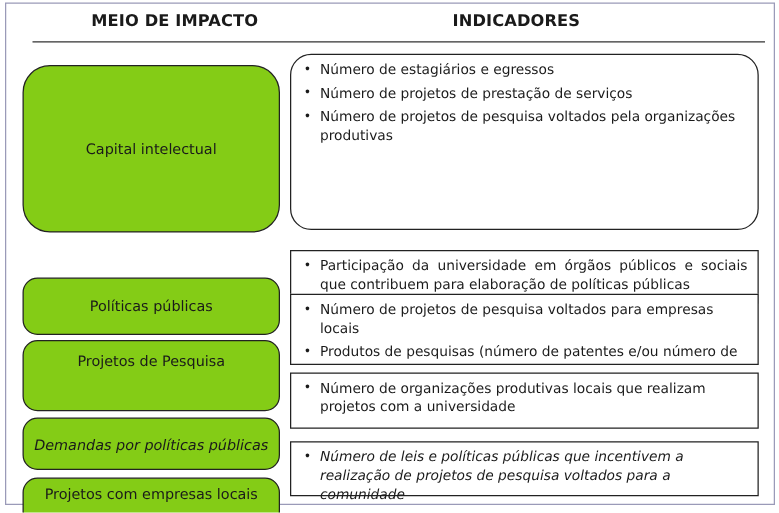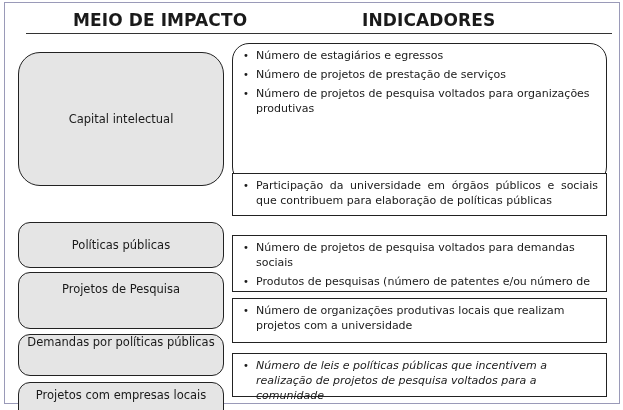--- a/index.html
+++ b/index.html
@@ -1,28 +1,28 @@
 <!DOCTYPE html>
 <html><head>
   <meta charset="utf-8">
   <style>
     html, body { margin: 0; padding: 0; background: #ffffff; }
     body { width: 623px; height: 410px; position: relative; overflow: hidden;
            font-family: "DejaVu Sans", sans-serif; color: #1a1a1a; }
     .frame { position: absolute; left: 4px; top: 2px; width: 616px; height: 402px;
              border: 1px solid #9a9ab8; box-sizing: border-box; background: #fff; }
-    .hdr { position: absolute; top: 10px; font-size: 17px; font-weight: bold;
+    .hdr { position: absolute; top: 10px; font-size: 13px; font-weight: bold;
            letter-spacing: 0.1px; }
     .hdr-left { left: 73px; }
     .hdr-right { left: 362px; }
     .hdr-line { position: absolute; left: 26px; top: 33px; width: 586px; height: 1px;
                 background: #333; }
     .lbox { position: absolute; left: 18px; width: 206px; border: 1.5px solid #222;
             box-sizing: border-box; display: flex; align-items: center; justify-content: center;
-            font-size: 11.5px; text-align: center; background: #e5e5e5; }
+            font-size: 11.5px; text-align: center; background: #84cc16; }
     .lbox.big { border-radius: 22px; }
     .lbox.small { border-radius: 12px; margin-top: 32px; }
     .rbox { position: absolute; left: 232px; width: 375px; border: 1.5px solid #222;
             box-sizing: border-box; background: #fff; padding: 4px 8px 2px 8px;
             font-size: 11px; line-height: 15px; }
     .rbox ul { margin: 0; padding: 0; list-style: none; }
     .rbox li { position: relative; padding-left: 15px; margin-bottom: 4px; }
     .rbox li::before { content: "\2022"; position: absolute; left: 2px; top: 0; font-size: 10px; }
     .rbox li.just { text-align: justify; }
   </style>
@@ -35,44 +35,44 @@
 <div class="hdr hdr-right">INDICADORES</div>
 <div class="hdr-line"></div>
 
 <div class="lbox big" style="top:52px;height:134px;padding-top:0;">
   <span>Capital intelectual</span>
 </div>
 <div class="rbox" style="top:43px;height:141px;border-radius:17px;">
   <ul>
     <li>Número de estagiários e egressos</li>
     <li>Número de projetos de prestação de serviços</li>
-    <li>Número de projetos de pesquisa voltados para organizações produtivas</li>
+    <li>Número de projetos de pesquisa voltados pela organizações produtivas</li>
   </ul>
 </div>
 
 <div class="lbox small" style="top:190px;height:46px;">
   <span>Políticas públicas</span>
 </div>
-<div class="rbox" style="top:173px;height:43px;">
+<div class="rbox" style="top:200px;height:43px;">
   <ul>
     <li class="just">Participação da universidade em órgãos públicos e sociais que contribuem para elaboração de políticas públicas</li>
   </ul>
 </div>
 
 <div class="lbox small" style="top:240px;height:57px;padding-bottom:24px;">
   <span>Projetos de Pesquisa</span>
 </div>
 <div class="rbox" style="top:235px;height:57px;overflow:hidden;">
   <ul>
-    <li>Número de projetos de pesquisa voltados para demandas sociais</li>
+    <li>Número de projetos de pesquisa voltados para empresas locais</li>
     <li>Produtos de pesquisas (número de patentes e/ou número de publicações)</li>
   </ul>
 </div>
 
-<div class="lbox small" style="top:302px;height:42px;align-items:flex-start;padding-top:0;">
+<div class="lbox small" style="top:302px;height:42px;align-items:flex-start;padding-top:14px;font-style:italic;">
   <span>Demandas por políticas públicas</span>
 </div>
 <div class="rbox" style="top:298px;height:45px;">
   <ul>
     <li>Número de organizações produtivas locais que realizam projetos com a universidade</li>
   </ul>
 </div>
 
 <div class="lbox small" style="top:350px;height:45px;align-items:flex-end;padding-bottom:24px;">
   <span>Projetos com empresas locais</span>

